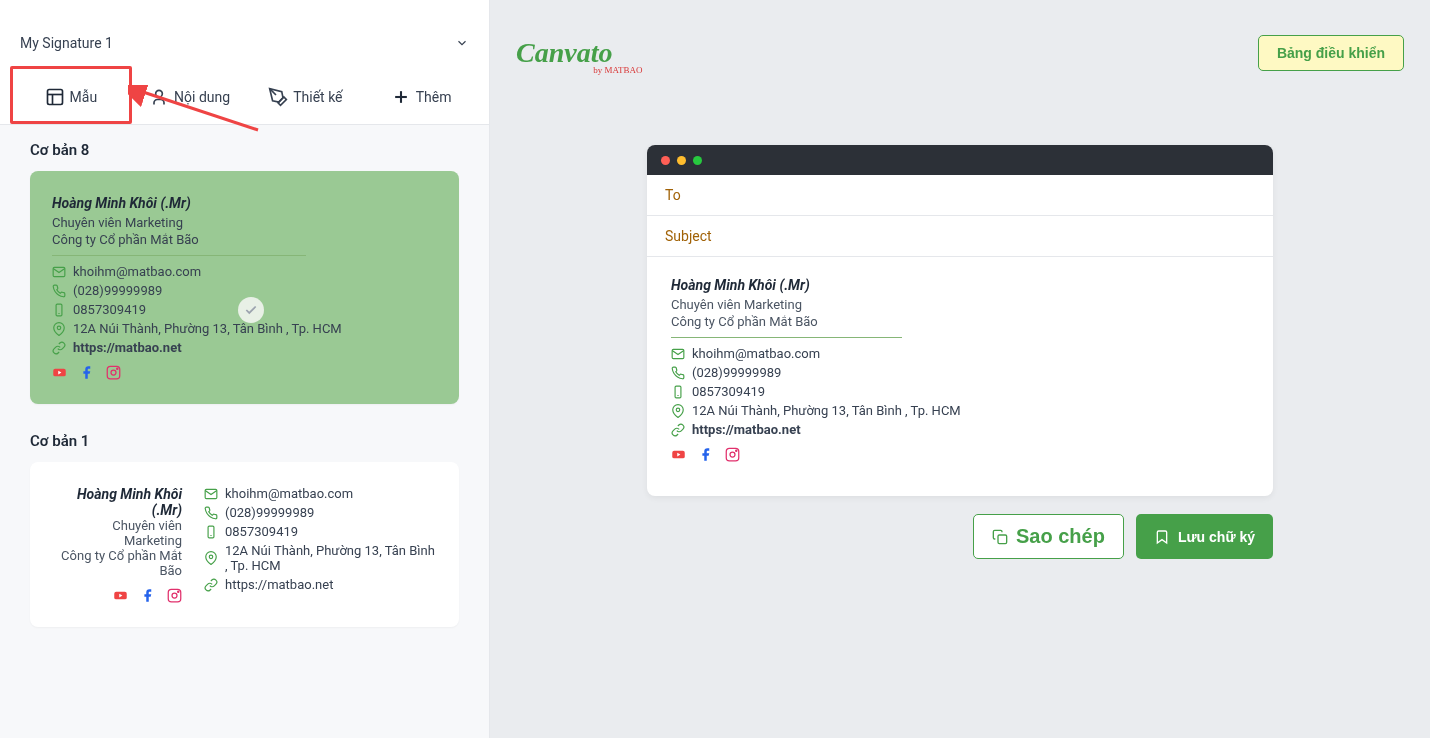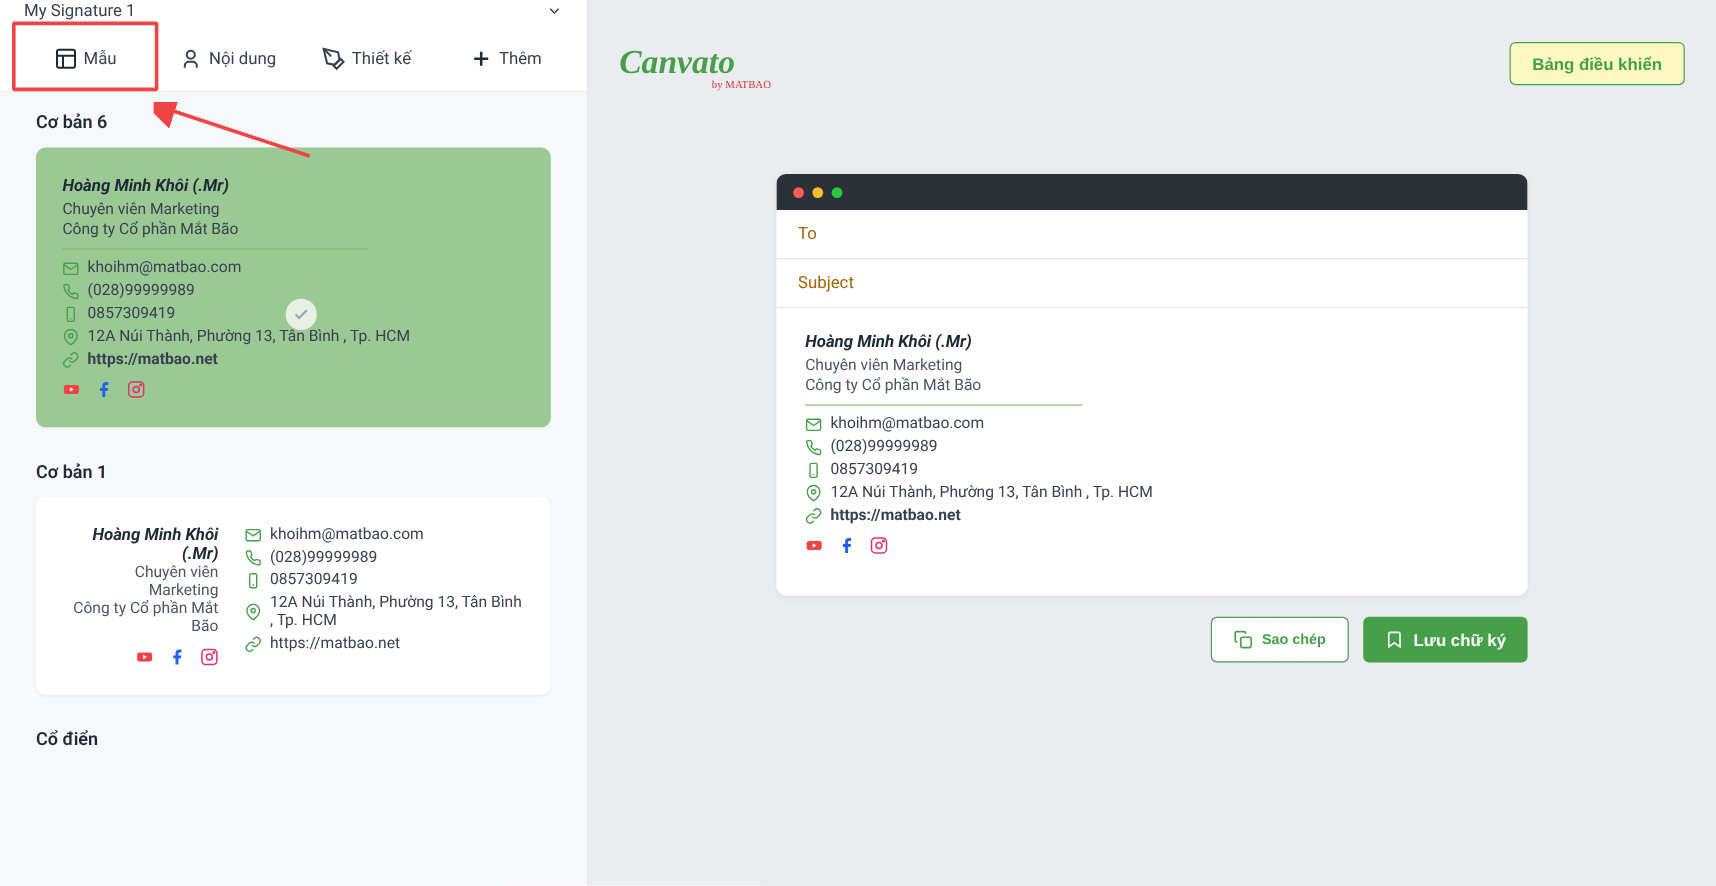--- a/index.html
+++ b/index.html
@@ -1,18 +1,18 @@
 <!DOCTYPE html>
 <html><head>
 <meta charset="utf-8">
 <style>
 * { box-sizing: border-box; margin: 0; padding: 0; }
 body { font-family: -apple-system, BlinkMacSystemFont, "Segoe UI", Roboto, sans-serif; font-size: 14px; color: #1f2937; background: #fff; width: 1430px; height: 738px; overflow: hidden; display: flex; }
 .sidebar { width: 490px; background: #fff; border-right: 1px solid #e5e7eb; display: flex; flex-direction: column; position: relative; }
-.sig-select { display: flex; align-items: center; justify-content: space-between; padding: 1px 20px; cursor: pointer; }
+.sig-select { display: flex; align-items: center; justify-content: space-between; padding: 15px 20px; cursor: pointer; margin-top: 20px; }
 .sig-select-label { font-size: 14px; color: #374151; }
 .tabs { display: flex; border-bottom: 1px solid #e5e7eb; padding: 0 10px; }
 .tab { flex: 1; display: flex; flex-direction: row; align-items: center; justify-content: center; gap: 5px; padding: 18px 5px 14px; cursor: pointer; font-size: 14px; color: #374151; }
 .tab.active { border: 3px solid #ef4444; border-radius: 2px; }
 .tab svg, .tab .icon { width: 20px; height: 20px; }
 .templates-scroll { flex: 1; overflow-y: auto; padding: 16px 30px 10px 30px; background: #f7f8fa; position: relative; }
 .templates-scroll::-webkit-scrollbar { width: 10px; }
 .templates-scroll::-webkit-scrollbar-thumb { background: #b5b8c0; border-radius: 5px; }
 .templates-scroll::-webkit-scrollbar-track { background: transparent; }
 .template-section-title { font-weight: 600; font-size: 15px; color: #1f2937; margin-bottom: 12px; }
@@ -42,21 +42,21 @@
 .dash-btn { border: 1px solid #46a049; color: #46a049; background: #fef9c3; padding: 9px 18px; border-radius: 5px; font-weight: 600; font-size: 14px; cursor: pointer; }
 .preview-wrap { flex: 1; display: flex; flex-direction: column; align-items: center; padding-top: 68px; }
 .email-window { width: 626px; background: #fff; border-radius: 8px; overflow: hidden; box-shadow: 0 2px 6px rgba(0,0,0,0.06); }
 .email-header { background: #2c3037; height: 30px; display: flex; align-items: center; padding: 0 14px; gap: 7px; }
 .dot { width: 9px; height: 9px; border-radius: 50%; }
 .dot.r { background: #ff5f56; } .dot.y { background: #ffbd2e; } .dot.g { background: #27c93f; }
 .email-field { padding: 12px 18px; border-bottom: 1px solid #e5e7eb; color: #a16207; font-size: 14px; }
 .email-body { padding: 20px 24px 34px; }
 .email-body .sig-hr { width: 40%; }
 .actions { width: 626px; display: flex; justify-content: flex-end; gap: 12px; margin-top: 18px; }
-.btn-outline { border: 1px solid #46a049; color: #46a049; background: #fff; padding: 10px 18px; border-radius: 5px; font-weight: 600; font-size: 12px; cursor: pointer; display: flex; align-items: center; gap: 8px; }
+.btn-outline { border: 1px solid #46a049; color: #46a049; background: #fff; padding: 10px 18px; border-radius: 5px; font-weight: 600; font-size: 20px; cursor: pointer; display: flex; align-items: center; gap: 8px; }
 .btn-solid { border: none; background: #46a049; color: #fff; padding: 10px 18px; border-radius: 5px; font-weight: 600; font-size: 14px; cursor: pointer; display: flex; align-items: center; gap: 8px; text-align: center; }
 .arrow-annotation { position: absolute; top: 85px; left: 128px; z-index: 50; pointer-events: none; }
 .ic-green { color: #46a049; }
 </style>
 </head>
 <body>
 
 <div class="sidebar">
   <div class="sig-select">
     <span class="sig-select-label">My Signature 1</span>
@@ -101,21 +101,21 @@
   <svg class="arrow-annotation" width="140" height="50" viewBox="0 0 140 50">
     <defs>
         <marker id="ah" markerWidth="10" markerHeight="10" refX="2" refY="5" orient="auto">
           <path d="M0,0 L10,5 L0,10 Z" fill="#ef4444"></path>
         </marker>
       </defs>
     <line x1="130" y1="45" x2="12" y2="6" stroke="#ef4444" stroke-width="3" marker-end="url(#ah)"></line>
   </svg>
 
   <div class="templates-scroll">
-    <div class="template-section-title">Cơ bản 6</div>
+    <div class="template-section-title">Cơ bản 8</div>
     <div class="template-card selected">
       <div class="check">
         <svg width="14" height="14" viewBox="0 0 24 24" fill="none" stroke="#9ca3af" stroke-width="3">
             <polyline points="20 6 9 17 4 12"></polyline>
           </svg>
       </div>
       <div class="sig-name">Hoàng Minh Khôi (.Mr)</div>
       <div class="sig-sub">Chuyên viên Marketing</div>
       <div class="sig-company">Công ty Cổ phần Mắt Bão</div>
       <hr class="sig-hr">
@@ -233,21 +233,20 @@
         <div class="sig-row">
             <svg class="sig-icon ic-green" viewBox="0 0 24 24" fill="none" stroke="currentColor" stroke-width="2">
               <path d="M10 13a5 5 0 0 0 7.54.54l3-3a5 5 0 0 0-7.07-7.07l-1.72 1.71"></path>
               <path d="M14 11a5 5 0 0 0-7.54-.54l-3 3a5 5 0 0 0 7.07 7.07l1.71-1.71"></path>
             </svg>
             <span>https://matbao.net</span>
           </div>
       </div>
     </div>
 
-    <div class="template-section-title">Cổ điển</div>
   </div>
 </div>
 
 <div class="main">
   <div class="topbar">
     <div class="logo">
       <span>Canvato</span>
       <span class="sub">by MATBAO</span>
     </div>
     <button class="dash-btn">Bảng điều khiển</button>

